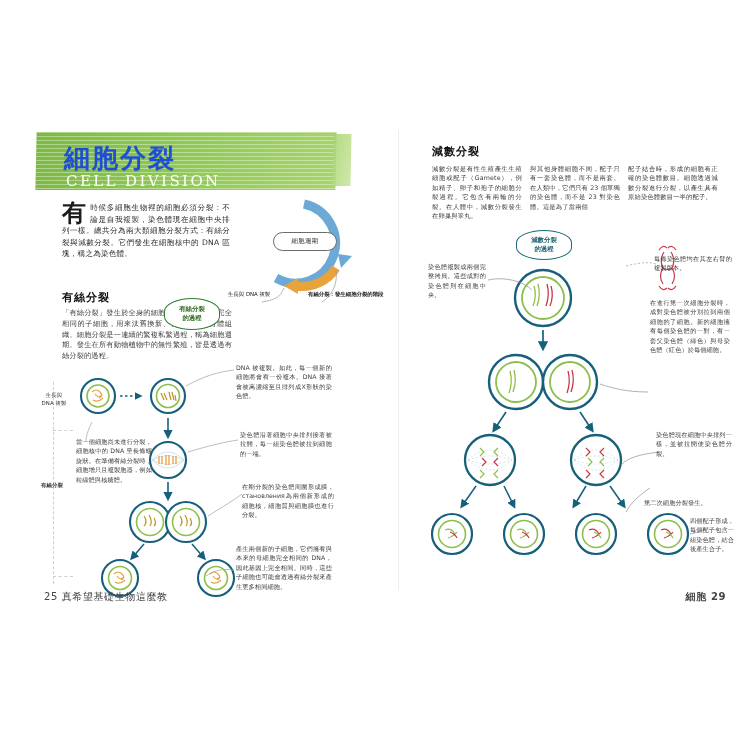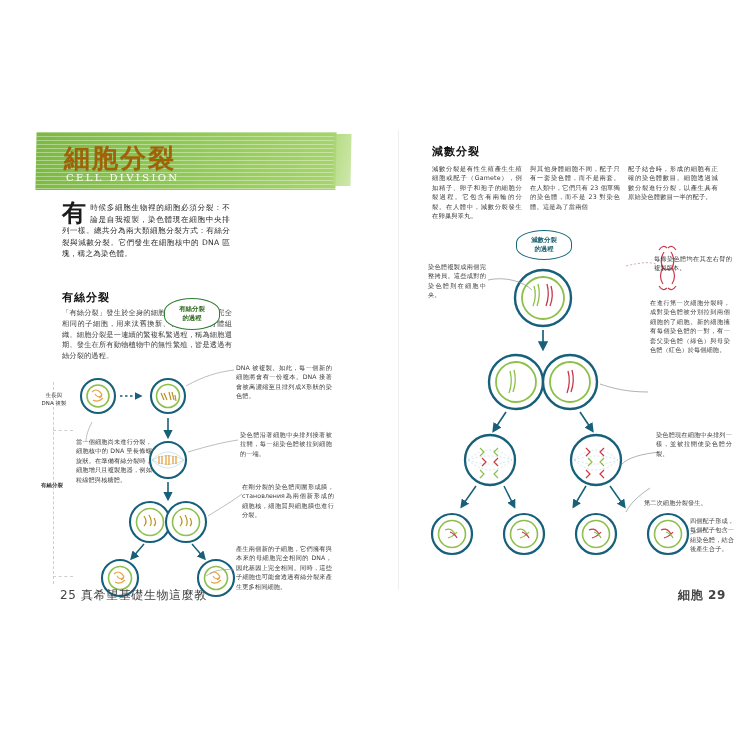--- a/index.html
+++ b/index.html
@@ -62,28 +62,28 @@
     background: linear-gradient(100deg,#a7d46d,#c6e49b);
     transform: skewX(-1.2deg);
     opacity: .85;
   }
   .title-cn {
     position: absolute;
     left: 36px; top: 11px;
     font-size: 26px;
     font-weight: bold;
     letter-spacing: 2px;
-    color: #a16207;
+    color: #1d4ed8;
     text-shadow: 0 1px 0 rgba(0,0,0,.12);
     font-family: "DejaVu Sans", "Liberation Sans", sans-serif;
   }
   .title-en {
     position: absolute;
     left: 38px; top: 42px;
-    font-size: 10px;
+    font-size: 15px;
     letter-spacing: 2.4px;
     color: #ffffff;
     font-family: "DejaVu Serif", "Liberation Serif", serif;
   }
 
   
   .intro {
     position: absolute;
     left: 34px; top: 72px;
     width: 168px;
@@ -184,24 +184,23 @@
     color: #333;
     text-align: center;
     letter-spacing: .1px;
   }
   .side-tag.bold { font-weight: bold; }
 
   
   .footer-left, .footer-right {
     position: absolute;
     bottom: -14px;
-    font-size: 12px;
+    font-size: 10px;
     color: #444;
     letter-spacing: .6px;
-    margin-left: 16px;
   }
   .footer-left { left: 16px; }
   .footer-right { right: 6px; font-weight: bold; }
 
   svg { display: block; overflow: visible; }
   .diagram { position: absolute; left: 0; top: 0; }
 </style>
 </head>
 <body>
 
@@ -213,20 +212,37 @@
 
       <div class="banner"></div>
       <div class="banner-tail"></div>
       <div class="title-cn">細胞分裂</div>
       <div class="title-en">CELL DIVISION</div>
 
       <div class="intro">
         <span class="dropcap">有</span><span>時候多細胞生物裡的細胞必須分裂：不論是自我複製，染色體現在細胞中央排列一樣。總共分為兩大類細胞分裂方式：有絲分裂與減數分裂。它們發生在細胞核中的 DNA 區塊，稱之為染色體。</span>
       </div>
 
+      <div class="cycle-wrap">
+        <svg width="130" height="112" viewBox="0 0 130 112">
+
+          <path d="M64 12 A40 40 0 1 1 36 86" fill="none" stroke="#6ca9d6" stroke-width="9" stroke-linecap="butt"></path>
+
+          <polygon points="98,62 112,64 101,76" fill="#6ca9d6"></polygon>
+
+          <path d="M96 76 A40 40 0 0 1 56 94" fill="none" stroke="#e8a33d" stroke-width="9"></path>
+          <polygon points="58,86 58,102 44,94" fill="#e8a33d"></polygon>
+
+          <path d="M44 96 C40 106 34 108 22 110" fill="none" stroke="#9a9a9a" stroke-width=".7"></path>
+          <path d="M96 78 C98 92 92 104 82 110" fill="none" stroke="#9a9a9a" stroke-width=".7"></path>
+        </svg>
+        <div class="cycle-label">細胞週期</div>
+        <div class="cycle-cap left">生長與 DNA 複製</div>
+        <div class="cycle-cap right">有絲分裂：發生細胞分裂的階段</div>
+      </div>
 
       <div class="subhead" style="left:34px; top:160px;">有絲分裂</div>
       <div class="body-col" style="left:34px; top:178px; width:170px;">「有絲分裂」發生於全身的細胞中，形成生基因完全相同的子細胞，用來汰舊換新、長肌膚損及身體組織。細胞分裂是一連續的繁複私繁過程，稱為細胞週期。發生在所有動物植物中的無性繁殖，皆是透過有絲分裂的過程。</div>
 
       <div class="rule-v" style="left:25px; top:252px; height:202px;"></div>
       <div class="rule-h" style="left:25px; top:300px; width:20px;"></div>
       <div class="rule-h" style="left:25px; top:446px; width:20px;"></div>
       <div class="side-tag" style="left:6px; top:262px; width:40px; white-space:pre-line;">生長與
 DNA 複製</div>
       <div class="side-tag bold" style="left:2px; top:352px; width:44px;">有絲分裂</div>

